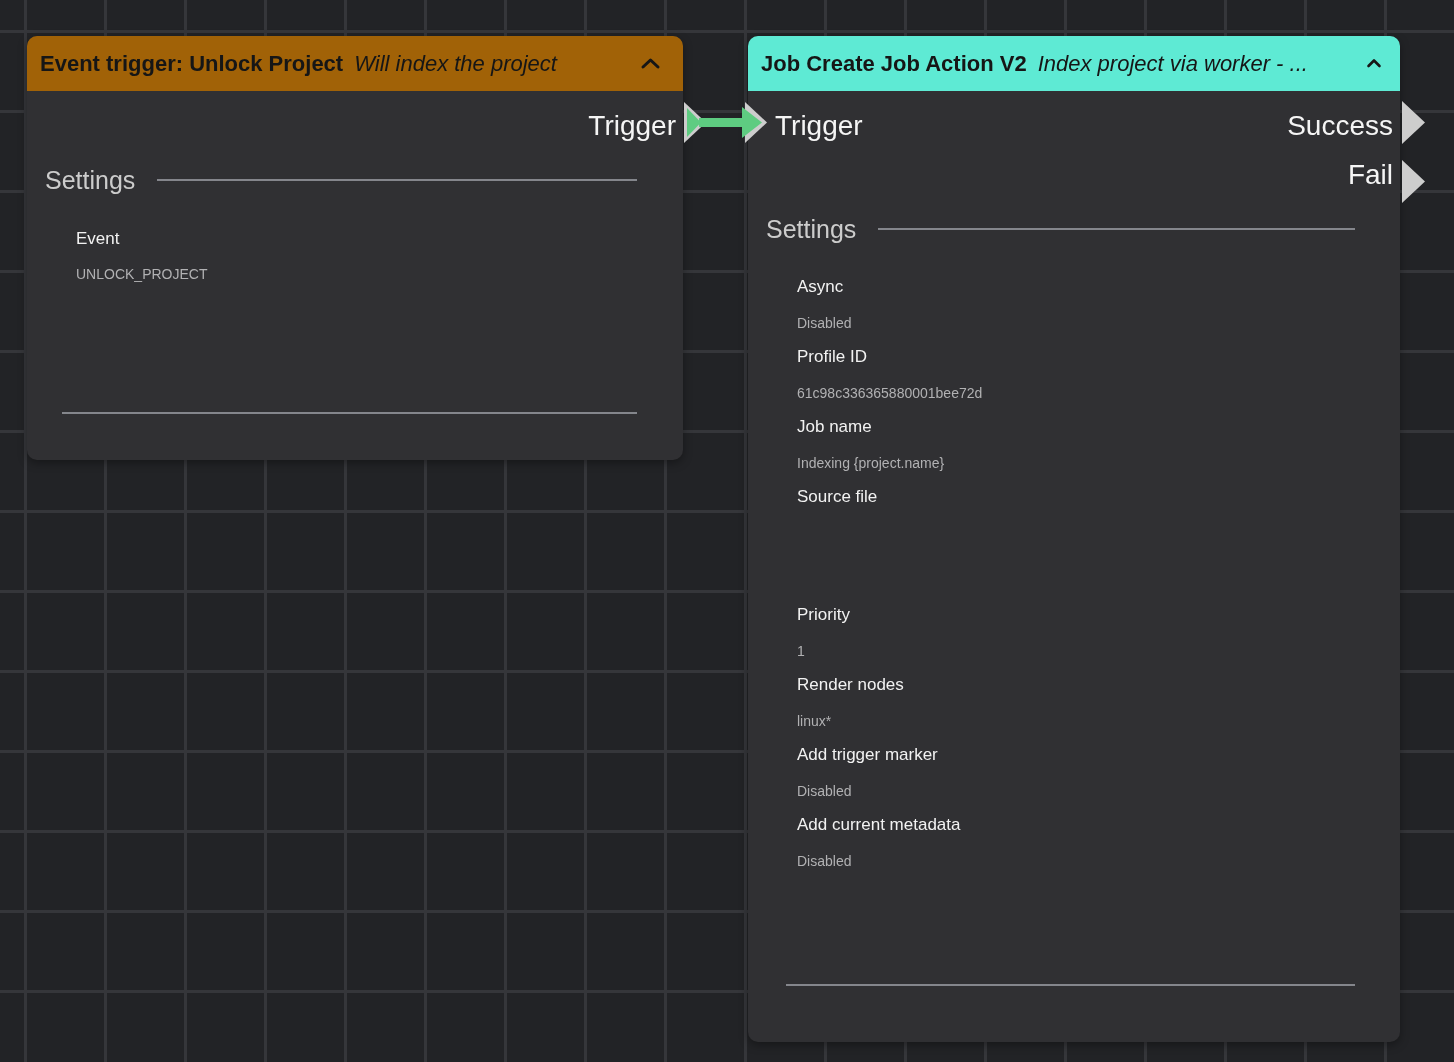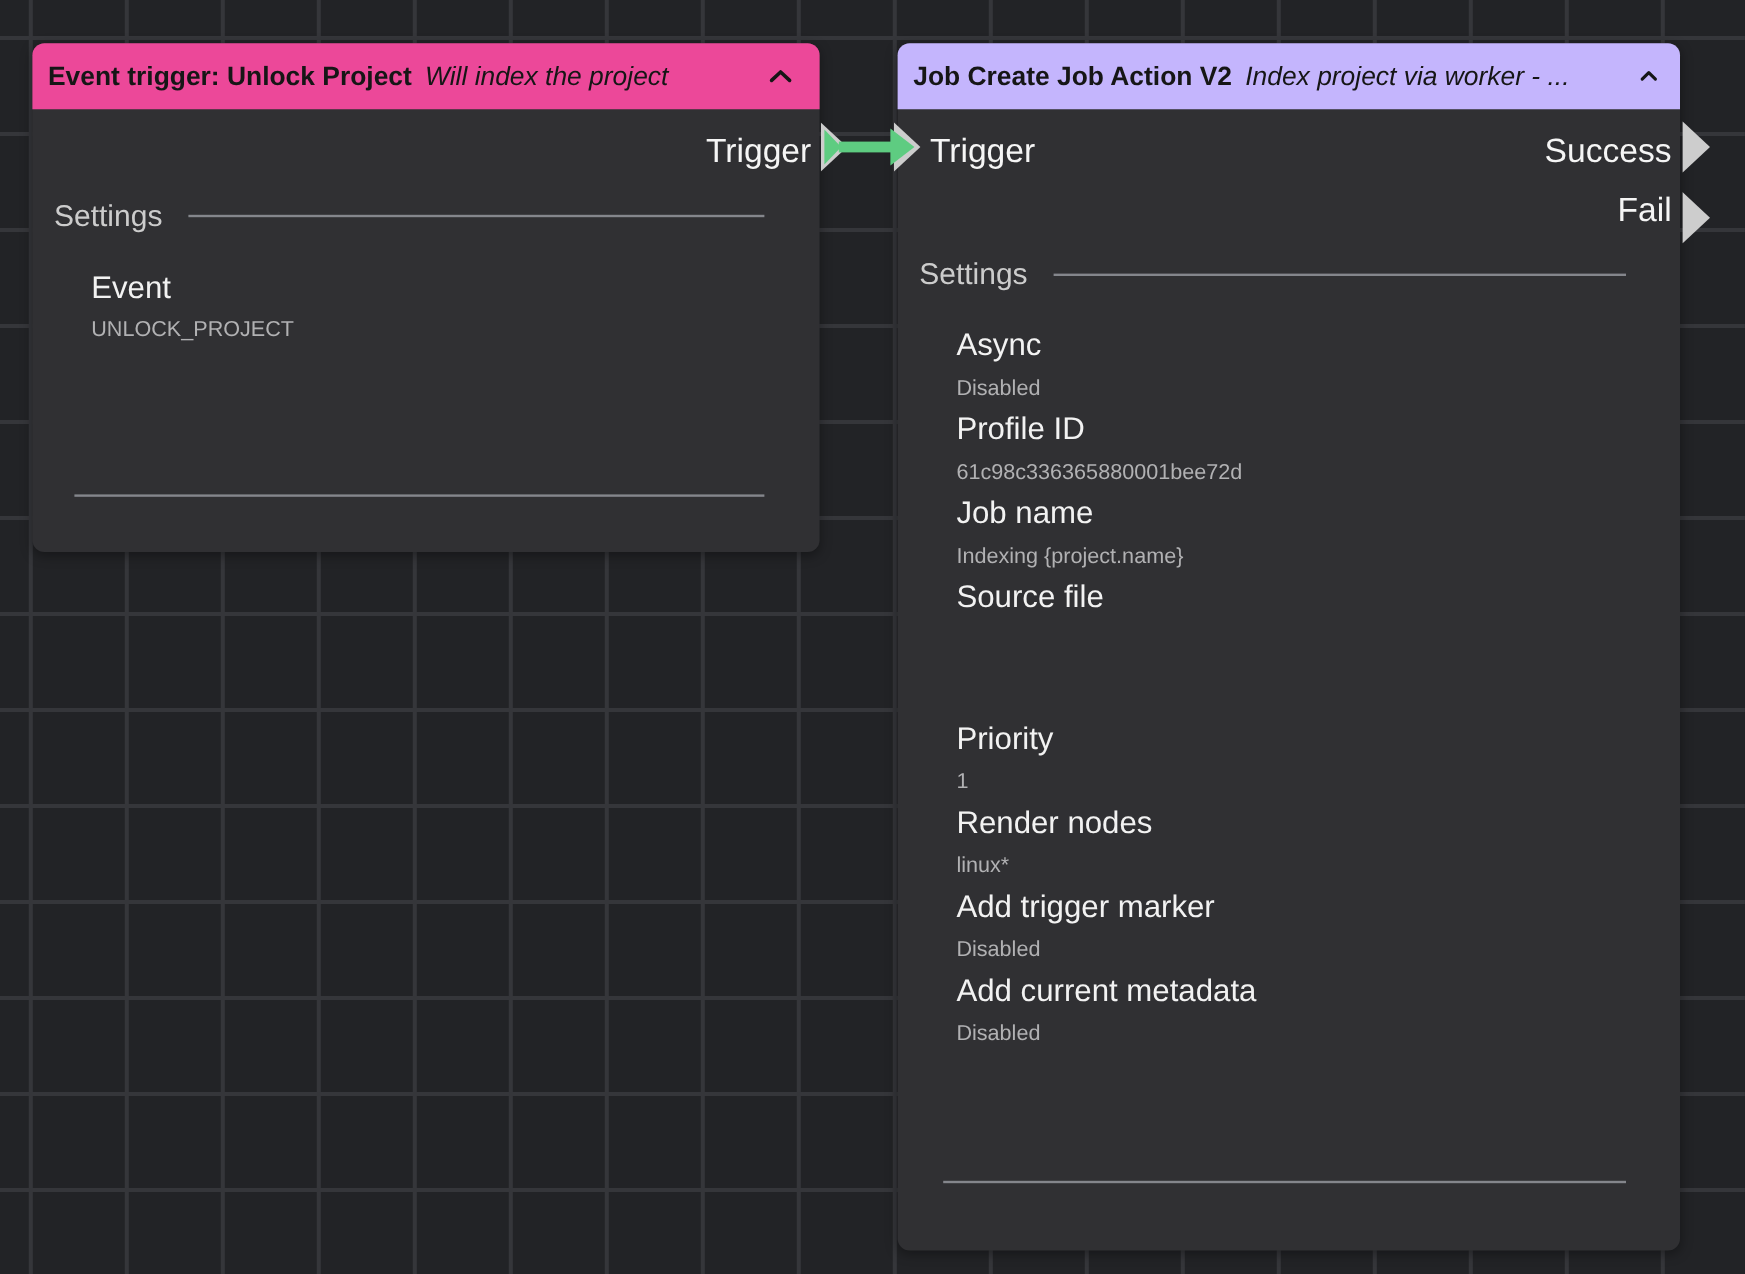--- a/index.html
+++ b/index.html
@@ -30,35 +30,35 @@
   .port-row.fail-row{}
   .settings-row{display:flex;align-items:center;margin-top:27px;
     padding-left:18px;}
   .settings-label{font-size:25px;line-height:26px;color:#cccccc;flex:0 0 auto;}
   .settings-line{flex:1;height:2px;background:#84868c;margin-left:22px;}
   .node-1 .settings-line{margin-right:46px;}
   .node-2 .settings-line{margin-right:45px;}
   .field{padding-left:49px;margin-top:12px;}
   .field.first{margin-top:33px;}
   .field.after-empty{margin-top:60px;}
-  .field-label{font-size:26px;line-height:24px;color:#f2f2f2;}
-  .field-value{font-size:18px;line-height:20px;color:#b1b1b3;margin-top:14px;
+  .field-label{font-size:17px;line-height:24px;color:#f2f2f2;}
+  .field-value{font-size:14px;line-height:20px;color:#b1b1b3;margin-top:14px;
     min-height:20px;}
   .node-1 .field{margin-top:34px;}
   .node-1 .field-value{margin-top:13px;}
   .bottom-line{position:absolute;height:2px;background:#84868c;}
   .node-1 .bottom-line{left:35px;right:46px;bottom:46px;}
   .node-2 .bottom-line{left:38px;right:45px;bottom:56px;}
   .port-svg{position:absolute;}
 </style>
 </head>
 <body>
 
 <div class="node node-1" style="left:27px;top:36px;width:656px;height:424px;">
-  <div class="node-header" style="background:#ec4899;text-align:right;">
+  <div class="node-header" style="background:#a16207;text-align:right;">
     <span class="node-title">Event trigger: Unlock Project</span>
     <span class="node-subtitle">Will index the project</span>
     <span class="chevron">
       <svg width="21" height="13" viewBox="0 0 21 13">
         <polyline points="3,10 10.5,3 18,10" fill="none" stroke="#161616" stroke-width="3" stroke-linecap="round" stroke-linejoin="round"></polyline>
       </svg>
     </span>
   </div>
   <div class="port-row">
     <span class="right">Trigger</span>
@@ -68,21 +68,21 @@
     <span class="settings-line"></span>
   </div>
   <div class="field first">
     <div class="field-label">Event</div>
     <div class="field-value">UNLOCK_PROJECT</div>
   </div>
   <div class="bottom-line"></div>
 </div>
 
 <div class="node node-2" style="left:748px;top:36px;width:652px;height:1006px;">
-  <div class="node-header" style="background:#c4b5fd;padding-right:18px;">
+  <div class="node-header" style="background:#5eead4;padding-right:18px;">
     <span class="node-title">Job Create Job Action V2</span>
     <span class="node-subtitle">Index project via worker - ...</span>
     <span class="chevron">
       <svg width="16" height="11" viewBox="0 0 16 11">
         <polyline points="2.5,8 8,2.5 13.5,8" fill="none" stroke="#161616" stroke-width="2.6" stroke-linecap="round" stroke-linejoin="round"></polyline>
       </svg>
     </span>
   </div>
   <div class="port-row">
     <span>Trigger</span>

